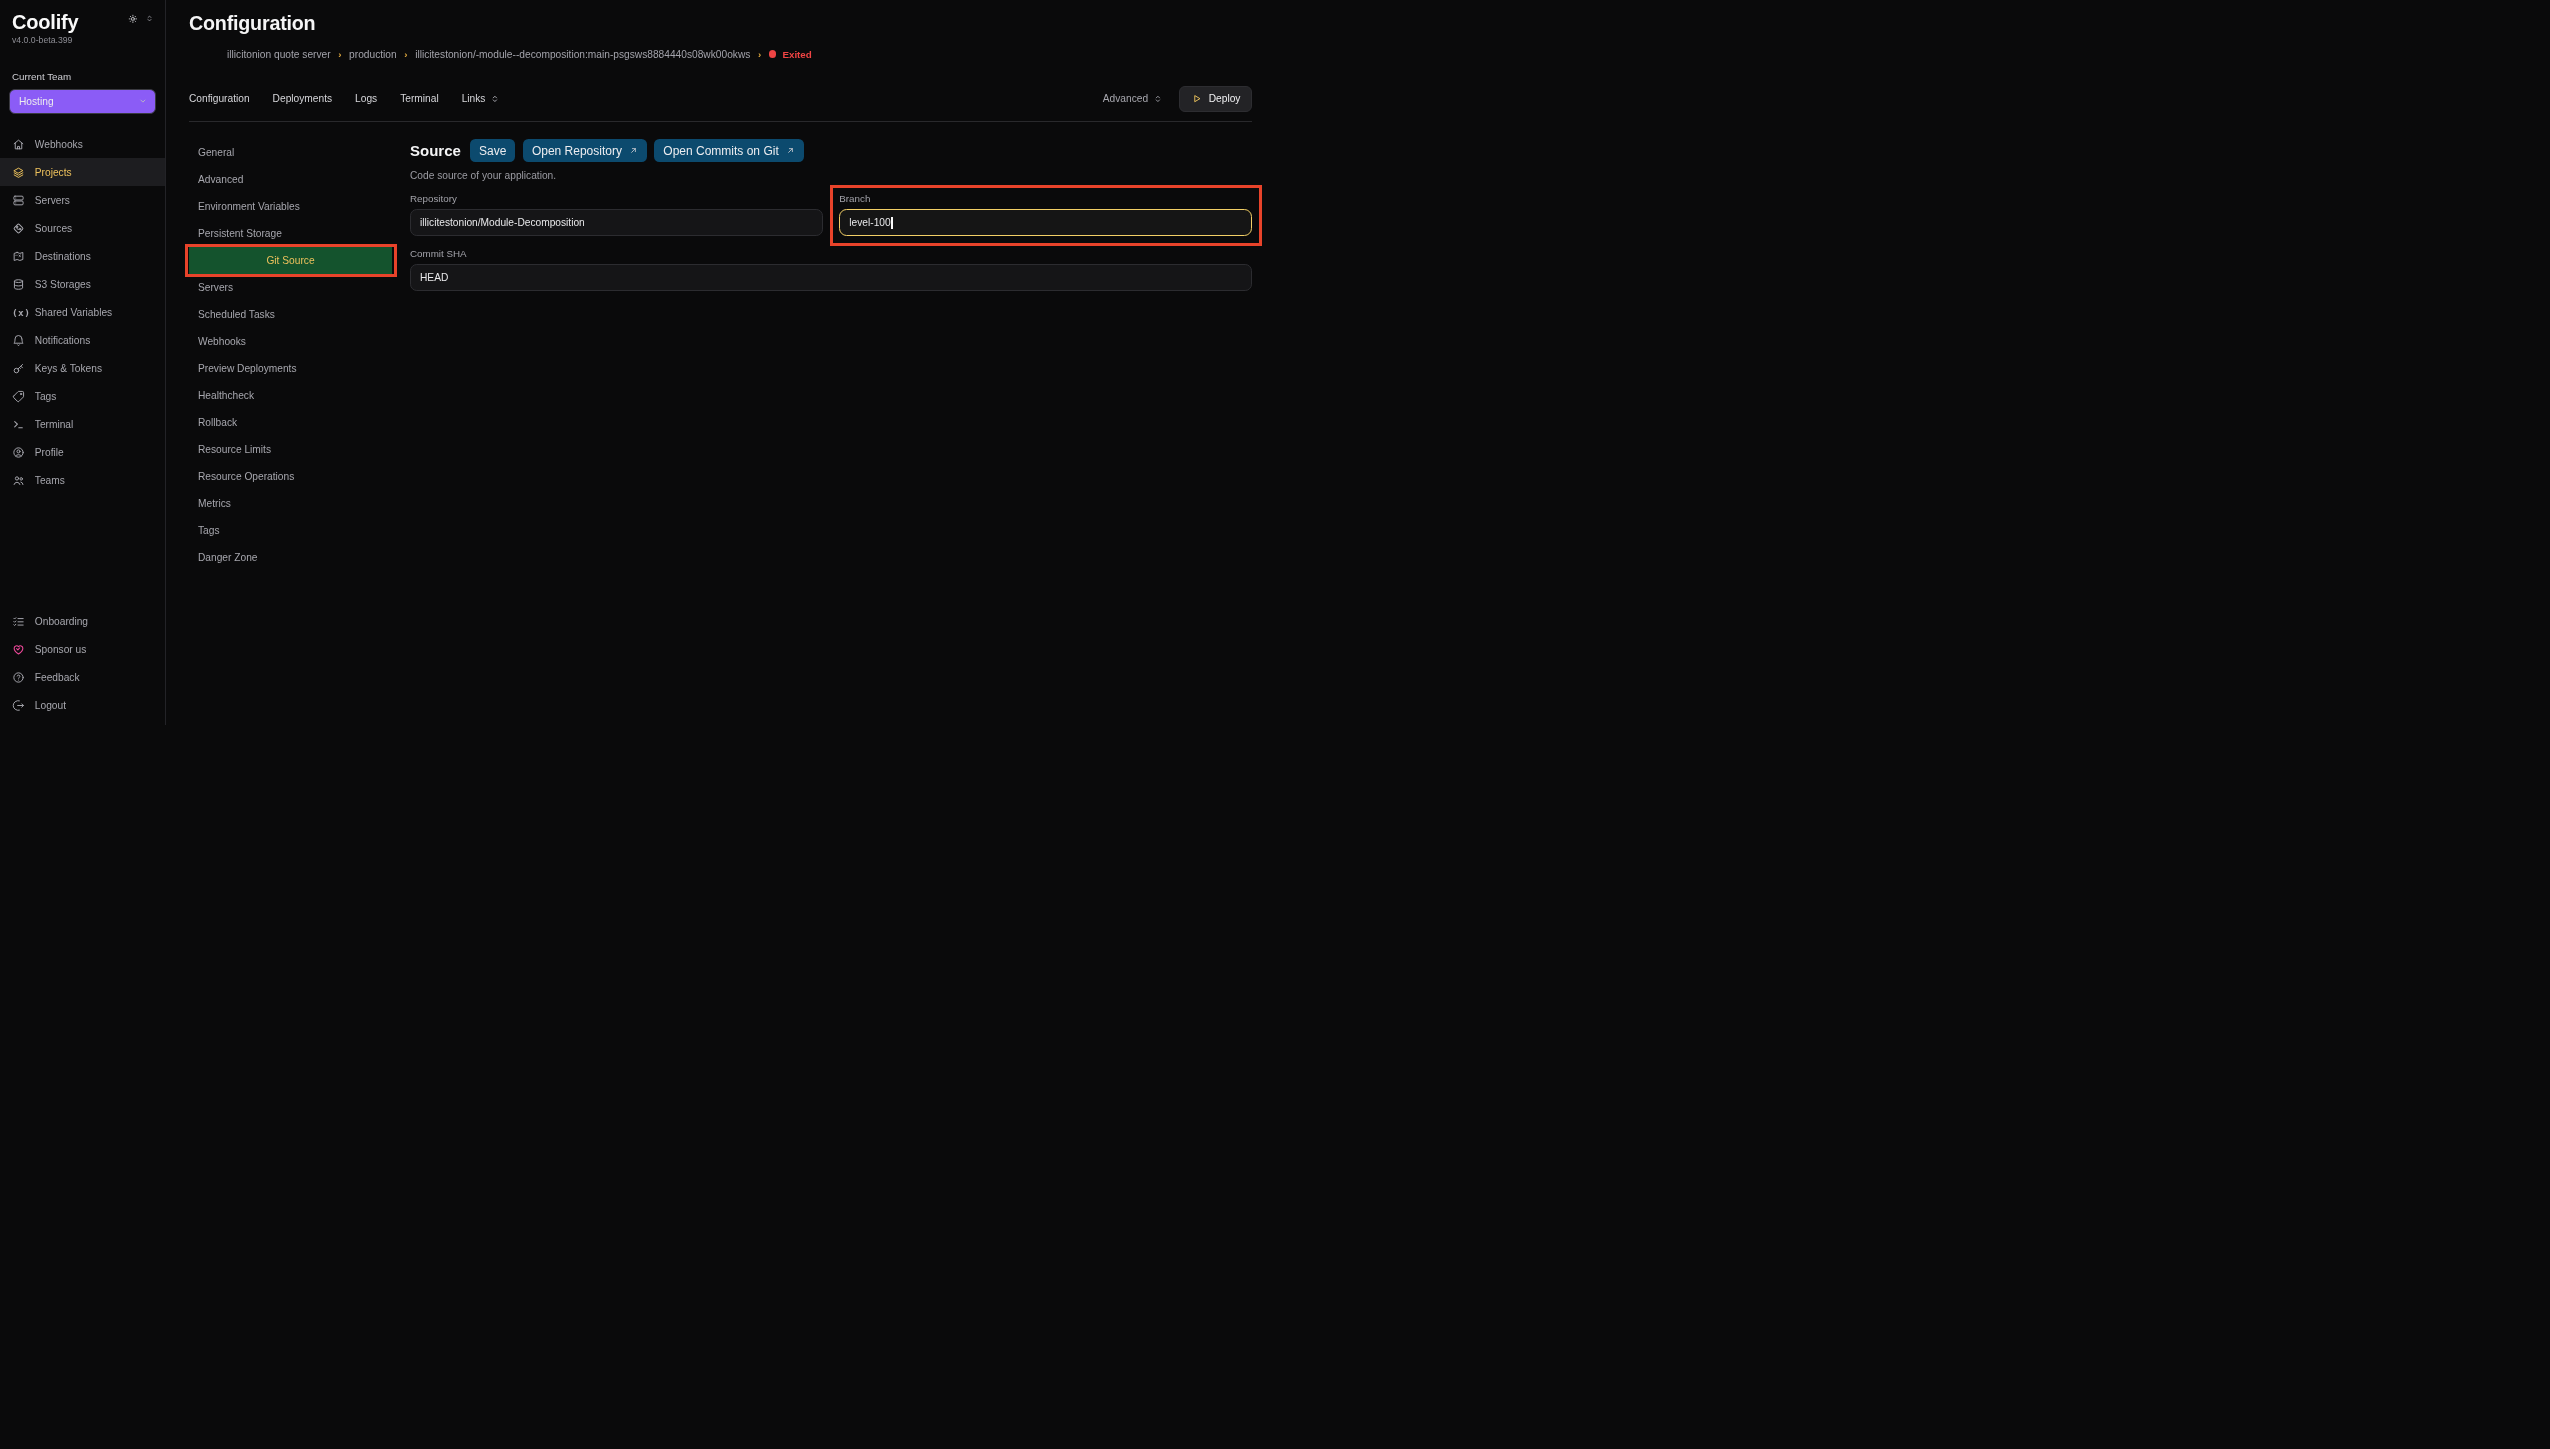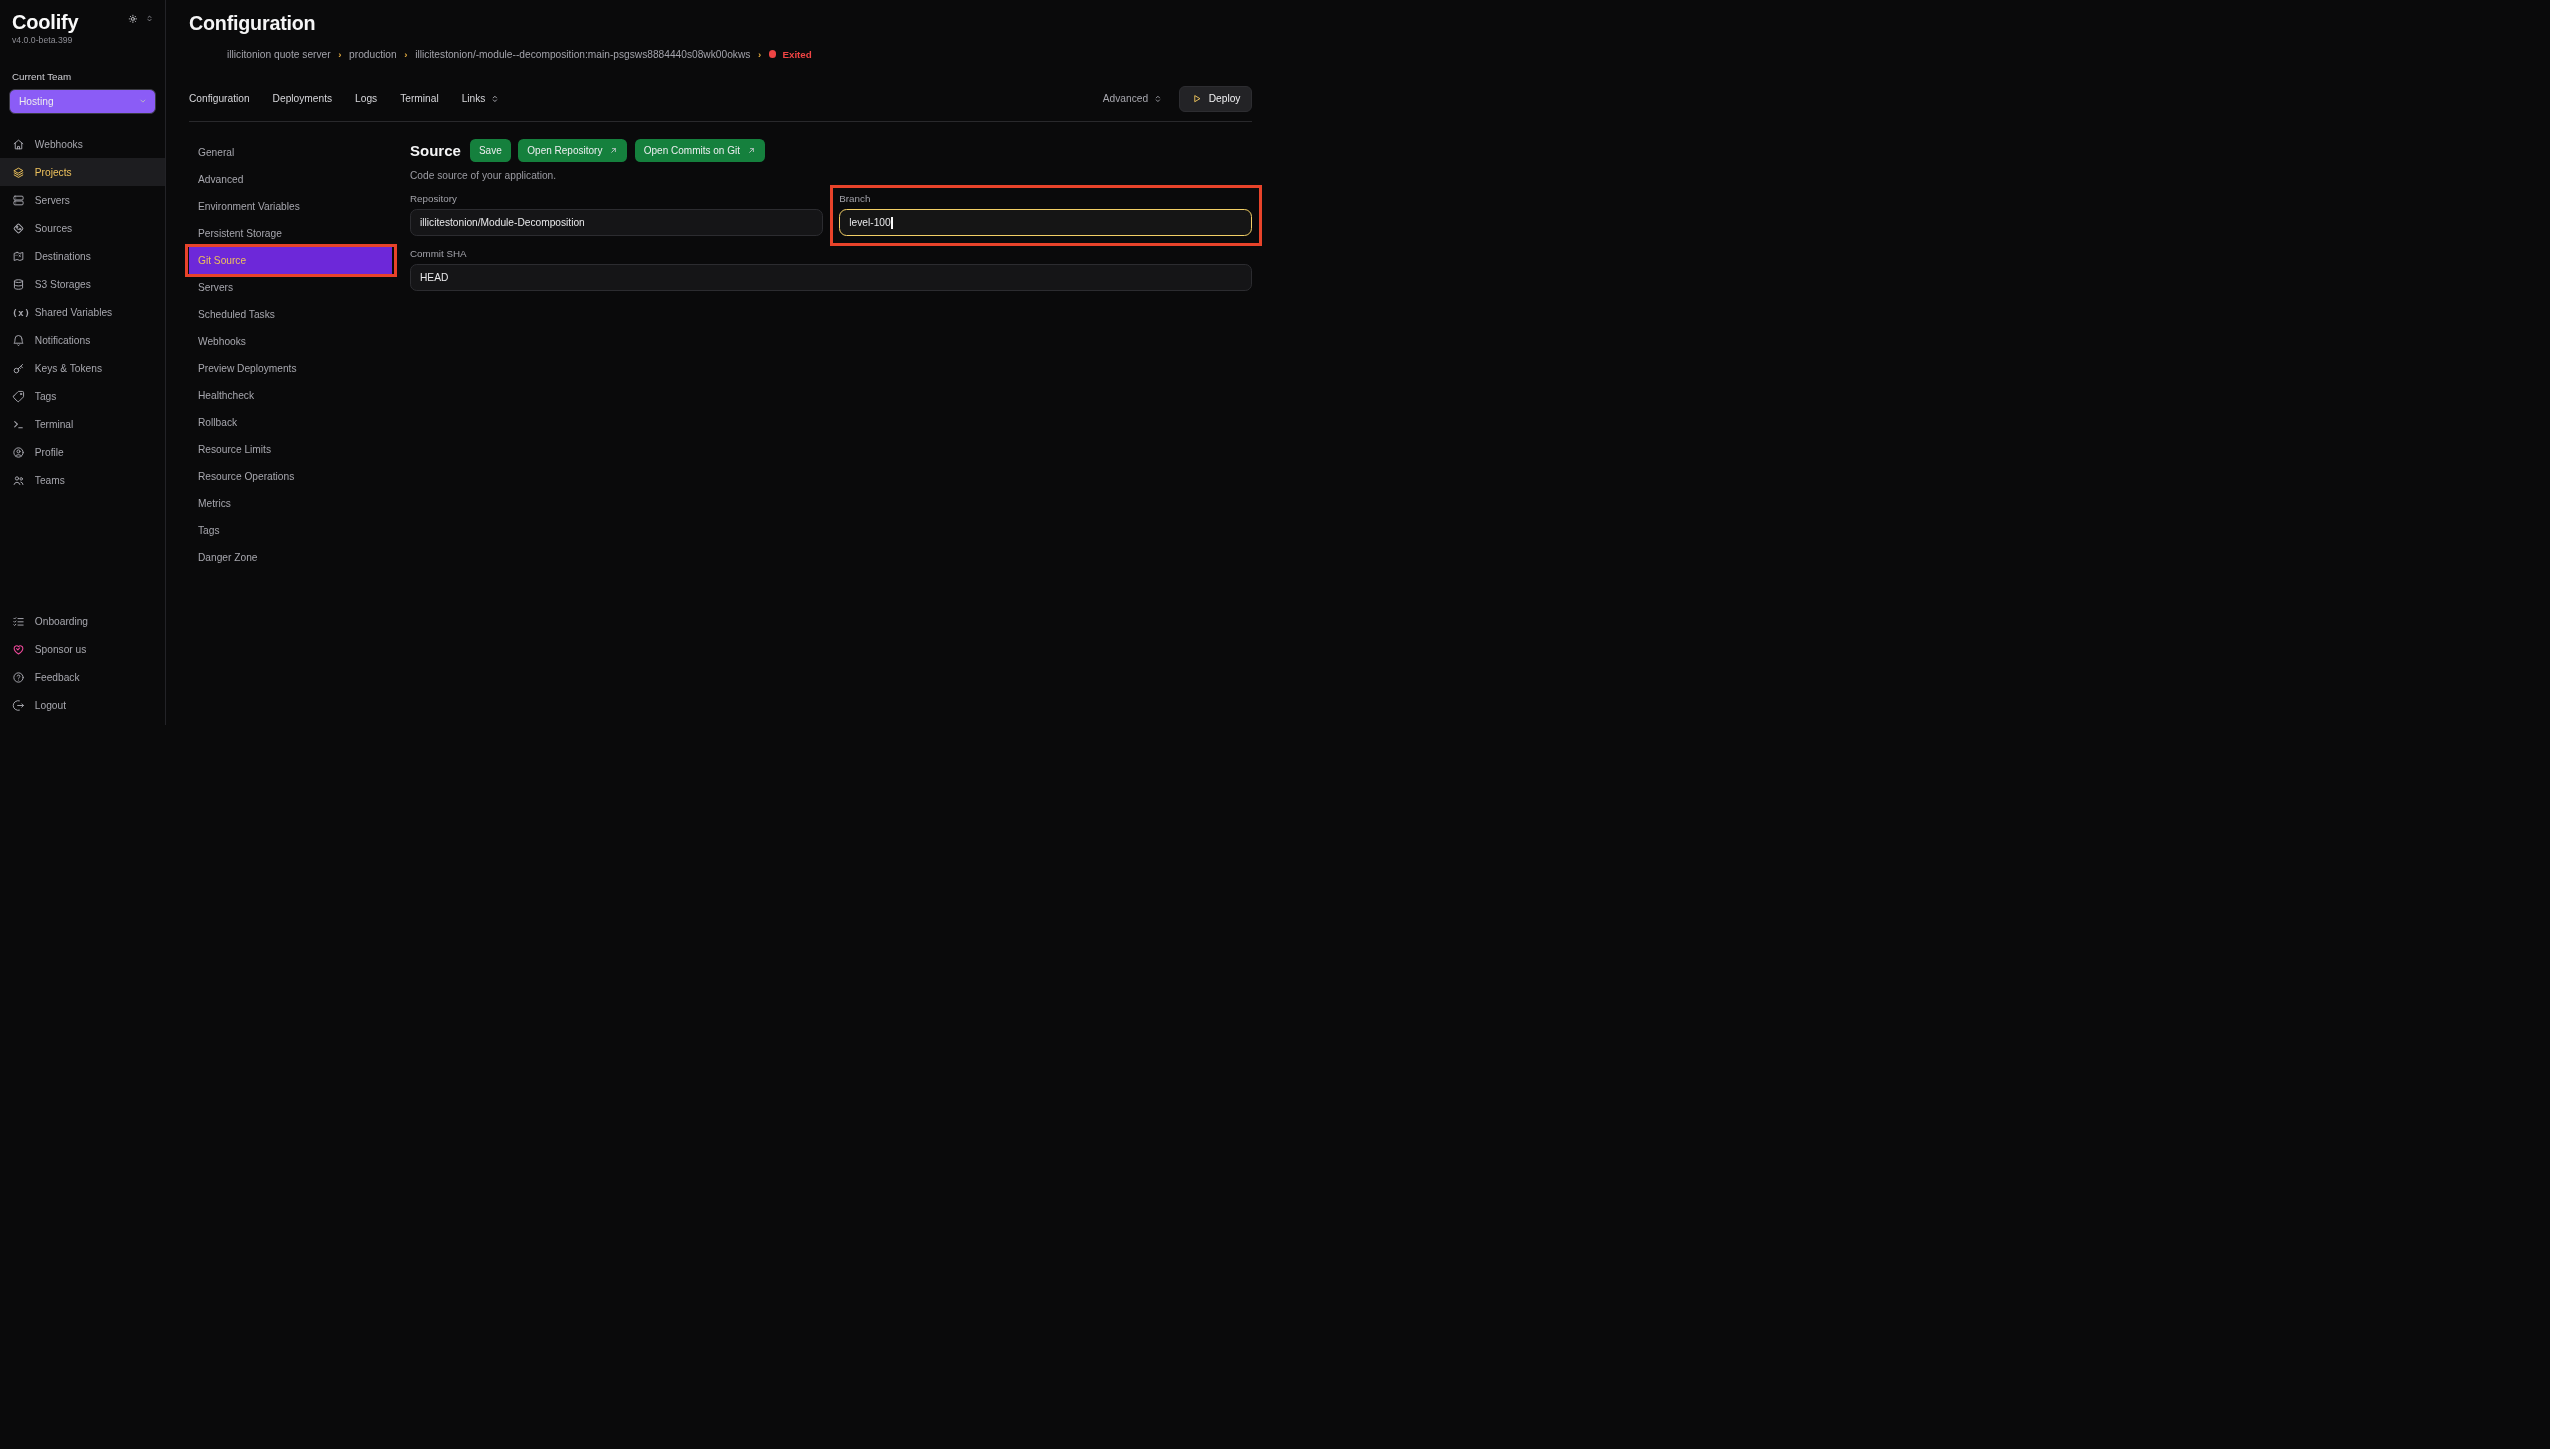--- a/index.html
+++ b/index.html
@@ -67,29 +67,29 @@
   }
   .deploy-btn .ic-sm { color:#eec55c; width:11.3px; height:11.3px; }
   .divider { margin-top:9.8px; border:none; border-top:0.8px solid #29292c; }
 
   .content { display:flex; margin-top:16.6px; }
   .subnav { width:203px; flex:none; display:flex; flex-direction:column; }
   .subnav-item {
     height:27px; display:flex; align-items:center; padding:0 9px;
     color:#a7a7ae; font-size:10.2px; cursor:pointer; position:relative;
   }
-  .subnav-item.active { background:#6d28d9; color:#edc15c; }
+  .subnav-item.active { background:#14532d; color:#edc15c;justify-content:center; }
 
   .form-area { flex:1; padding-left:18px; min-width:0; }
   .form-header { display:flex; align-items:center; gap:7.6px; }
   .form-title { font-size:15px; font-weight:700; color:#f5f5f6; margin-right:1.5px; }
   .btn {
     height:23.4px; display:flex; align-items:center; gap:6.8px; padding:0 9px;
-    background:#15803d; border:none; border-radius:5.3px; cursor:pointer;
-    color:#ededf0; font-size:10px; font-family:inherit;
+    background:#0c4a6e; border:none; border-radius:5.3px; cursor:pointer;
+    color:#ededf0; font-size:12px; font-family:inherit;
   }
   .btn .ic-xs { color:#cfcfd4; }
   .form-sub { margin-top:7.6px; font-size:10.2px; color:#9b9ba2; }
 
   .form-grid { margin-top:12px; display:grid; grid-template-columns:1fr 1fr; column-gap:16.6px; row-gap:12px; }
   .field { position:relative; }
   .field-label { display:block; font-size:9.8px; color:#a2a2a9; margin-bottom:5.3px; }
   .input-box {
     height:26.5px; display:flex; align-items:center; padding:0 9px;
     background:#151517; border:0.8px solid #2c2c30; border-radius:6.8px;

